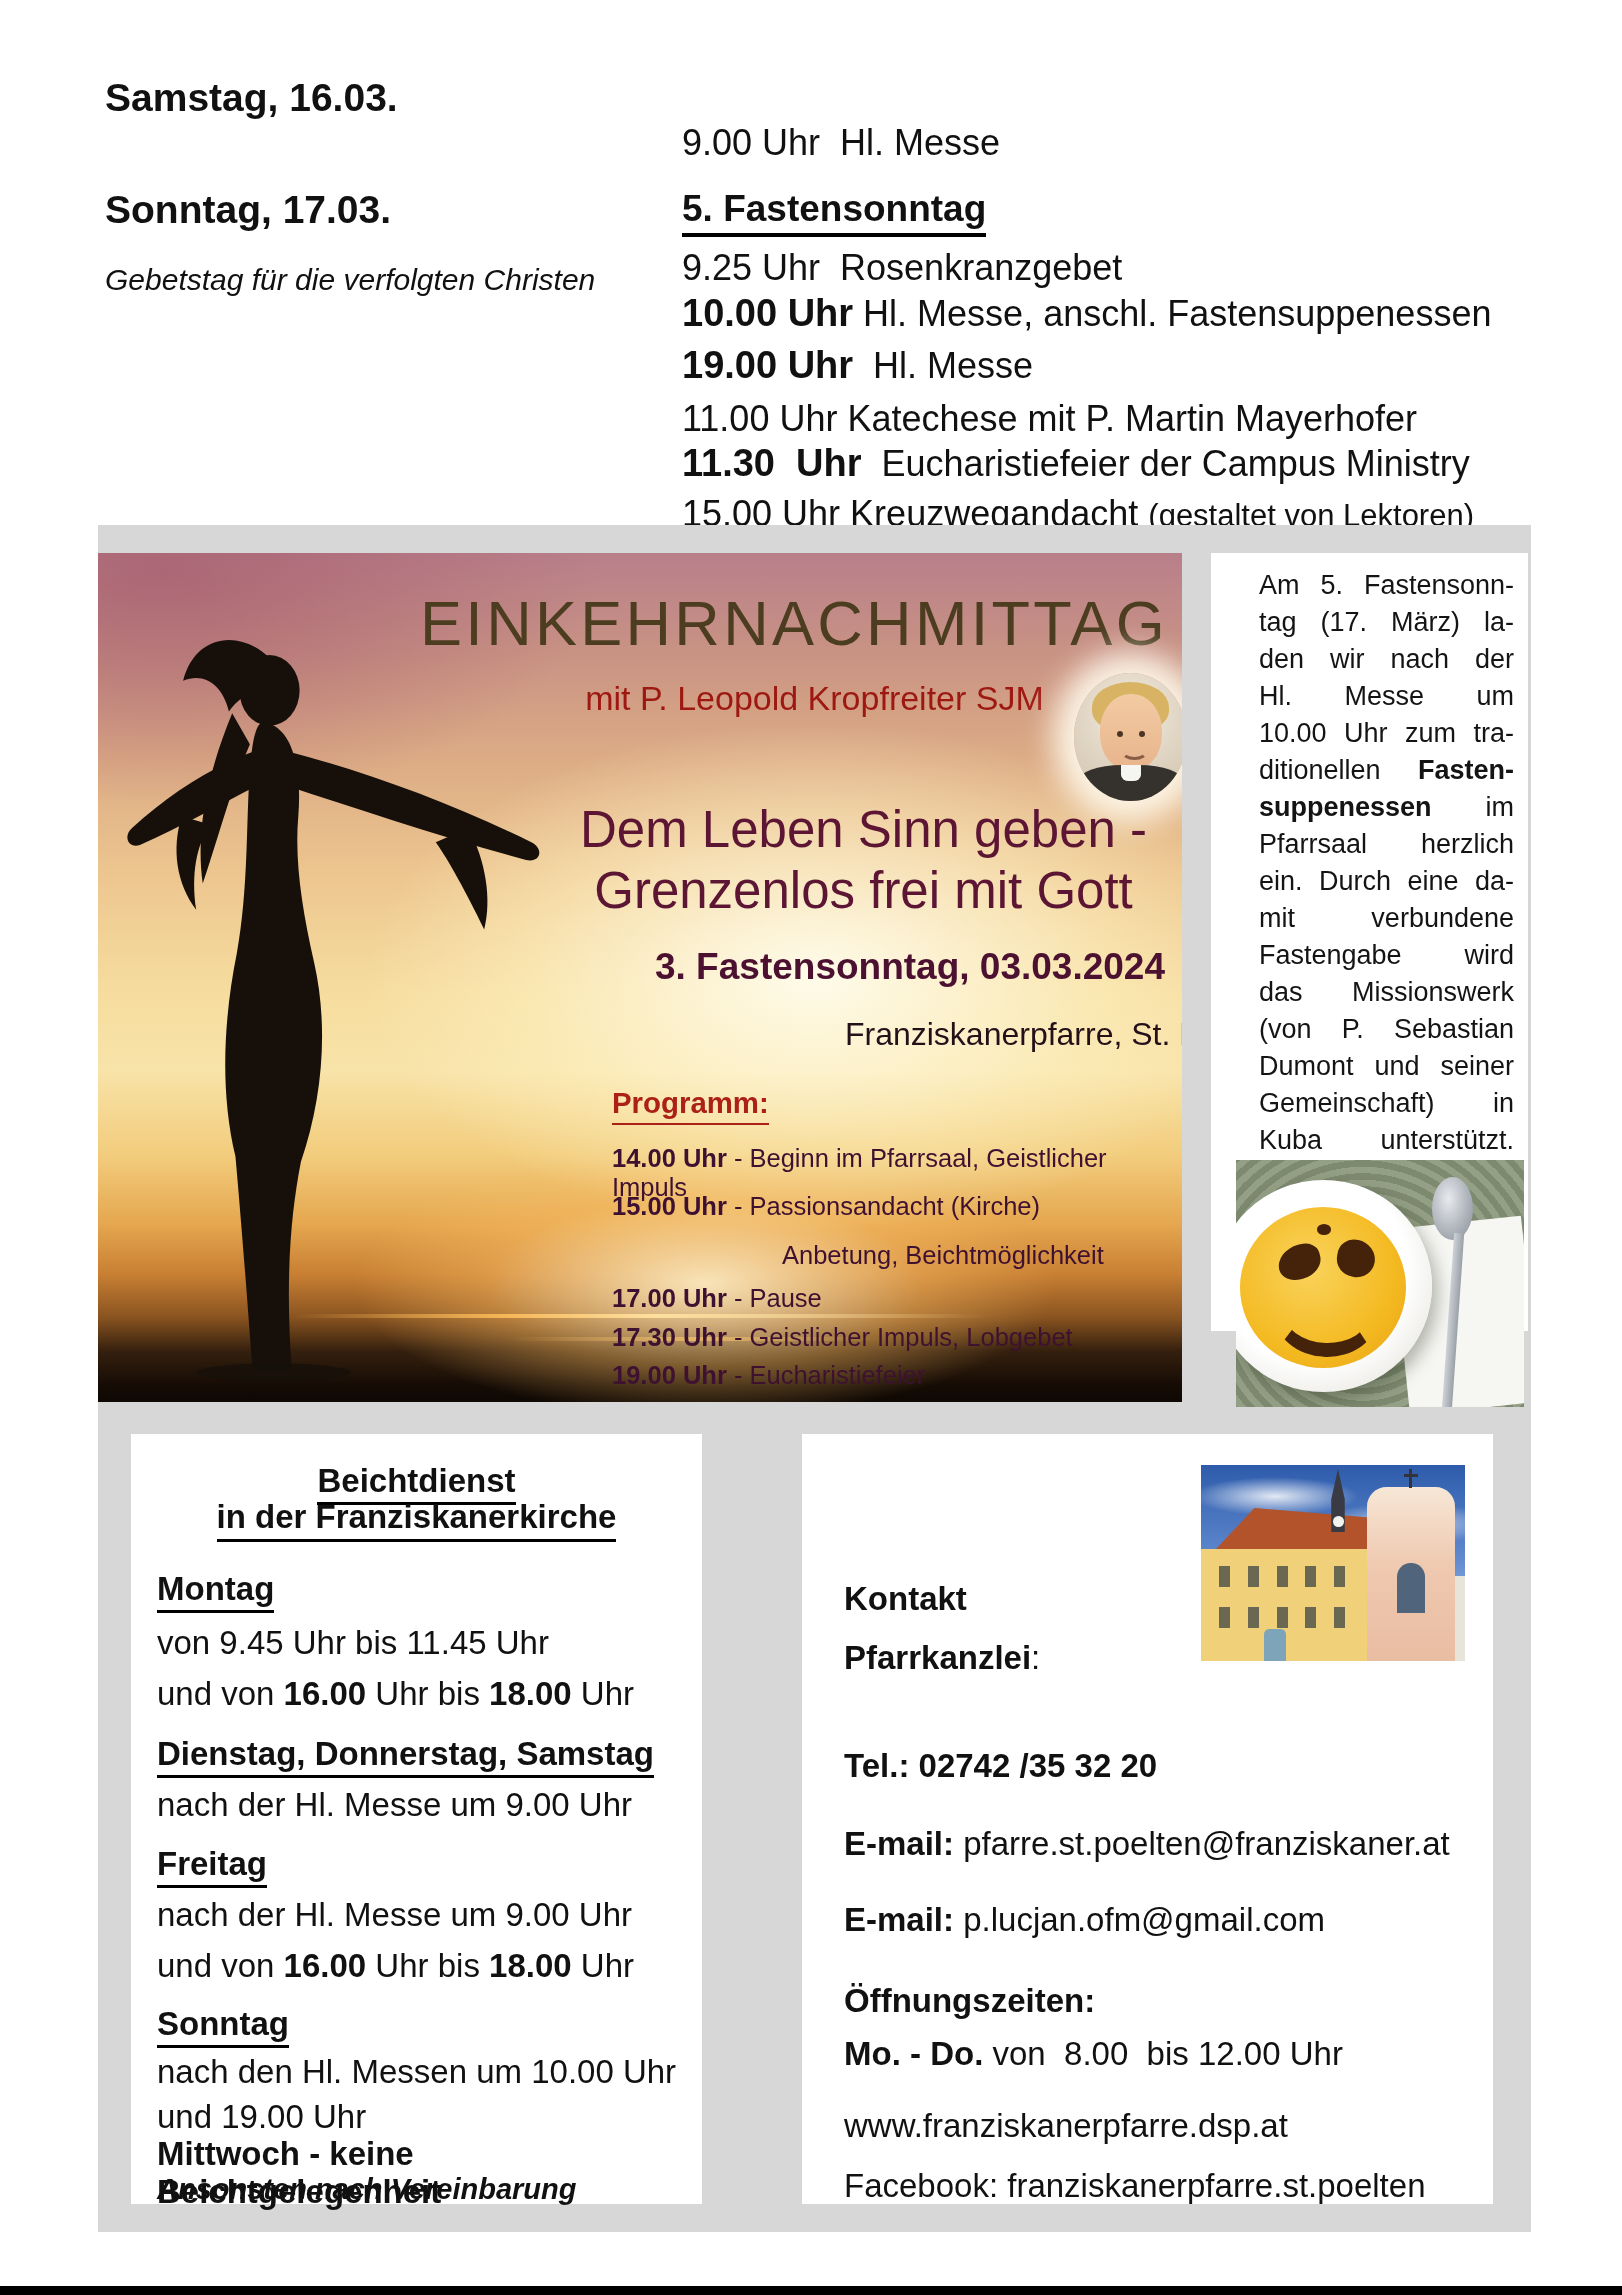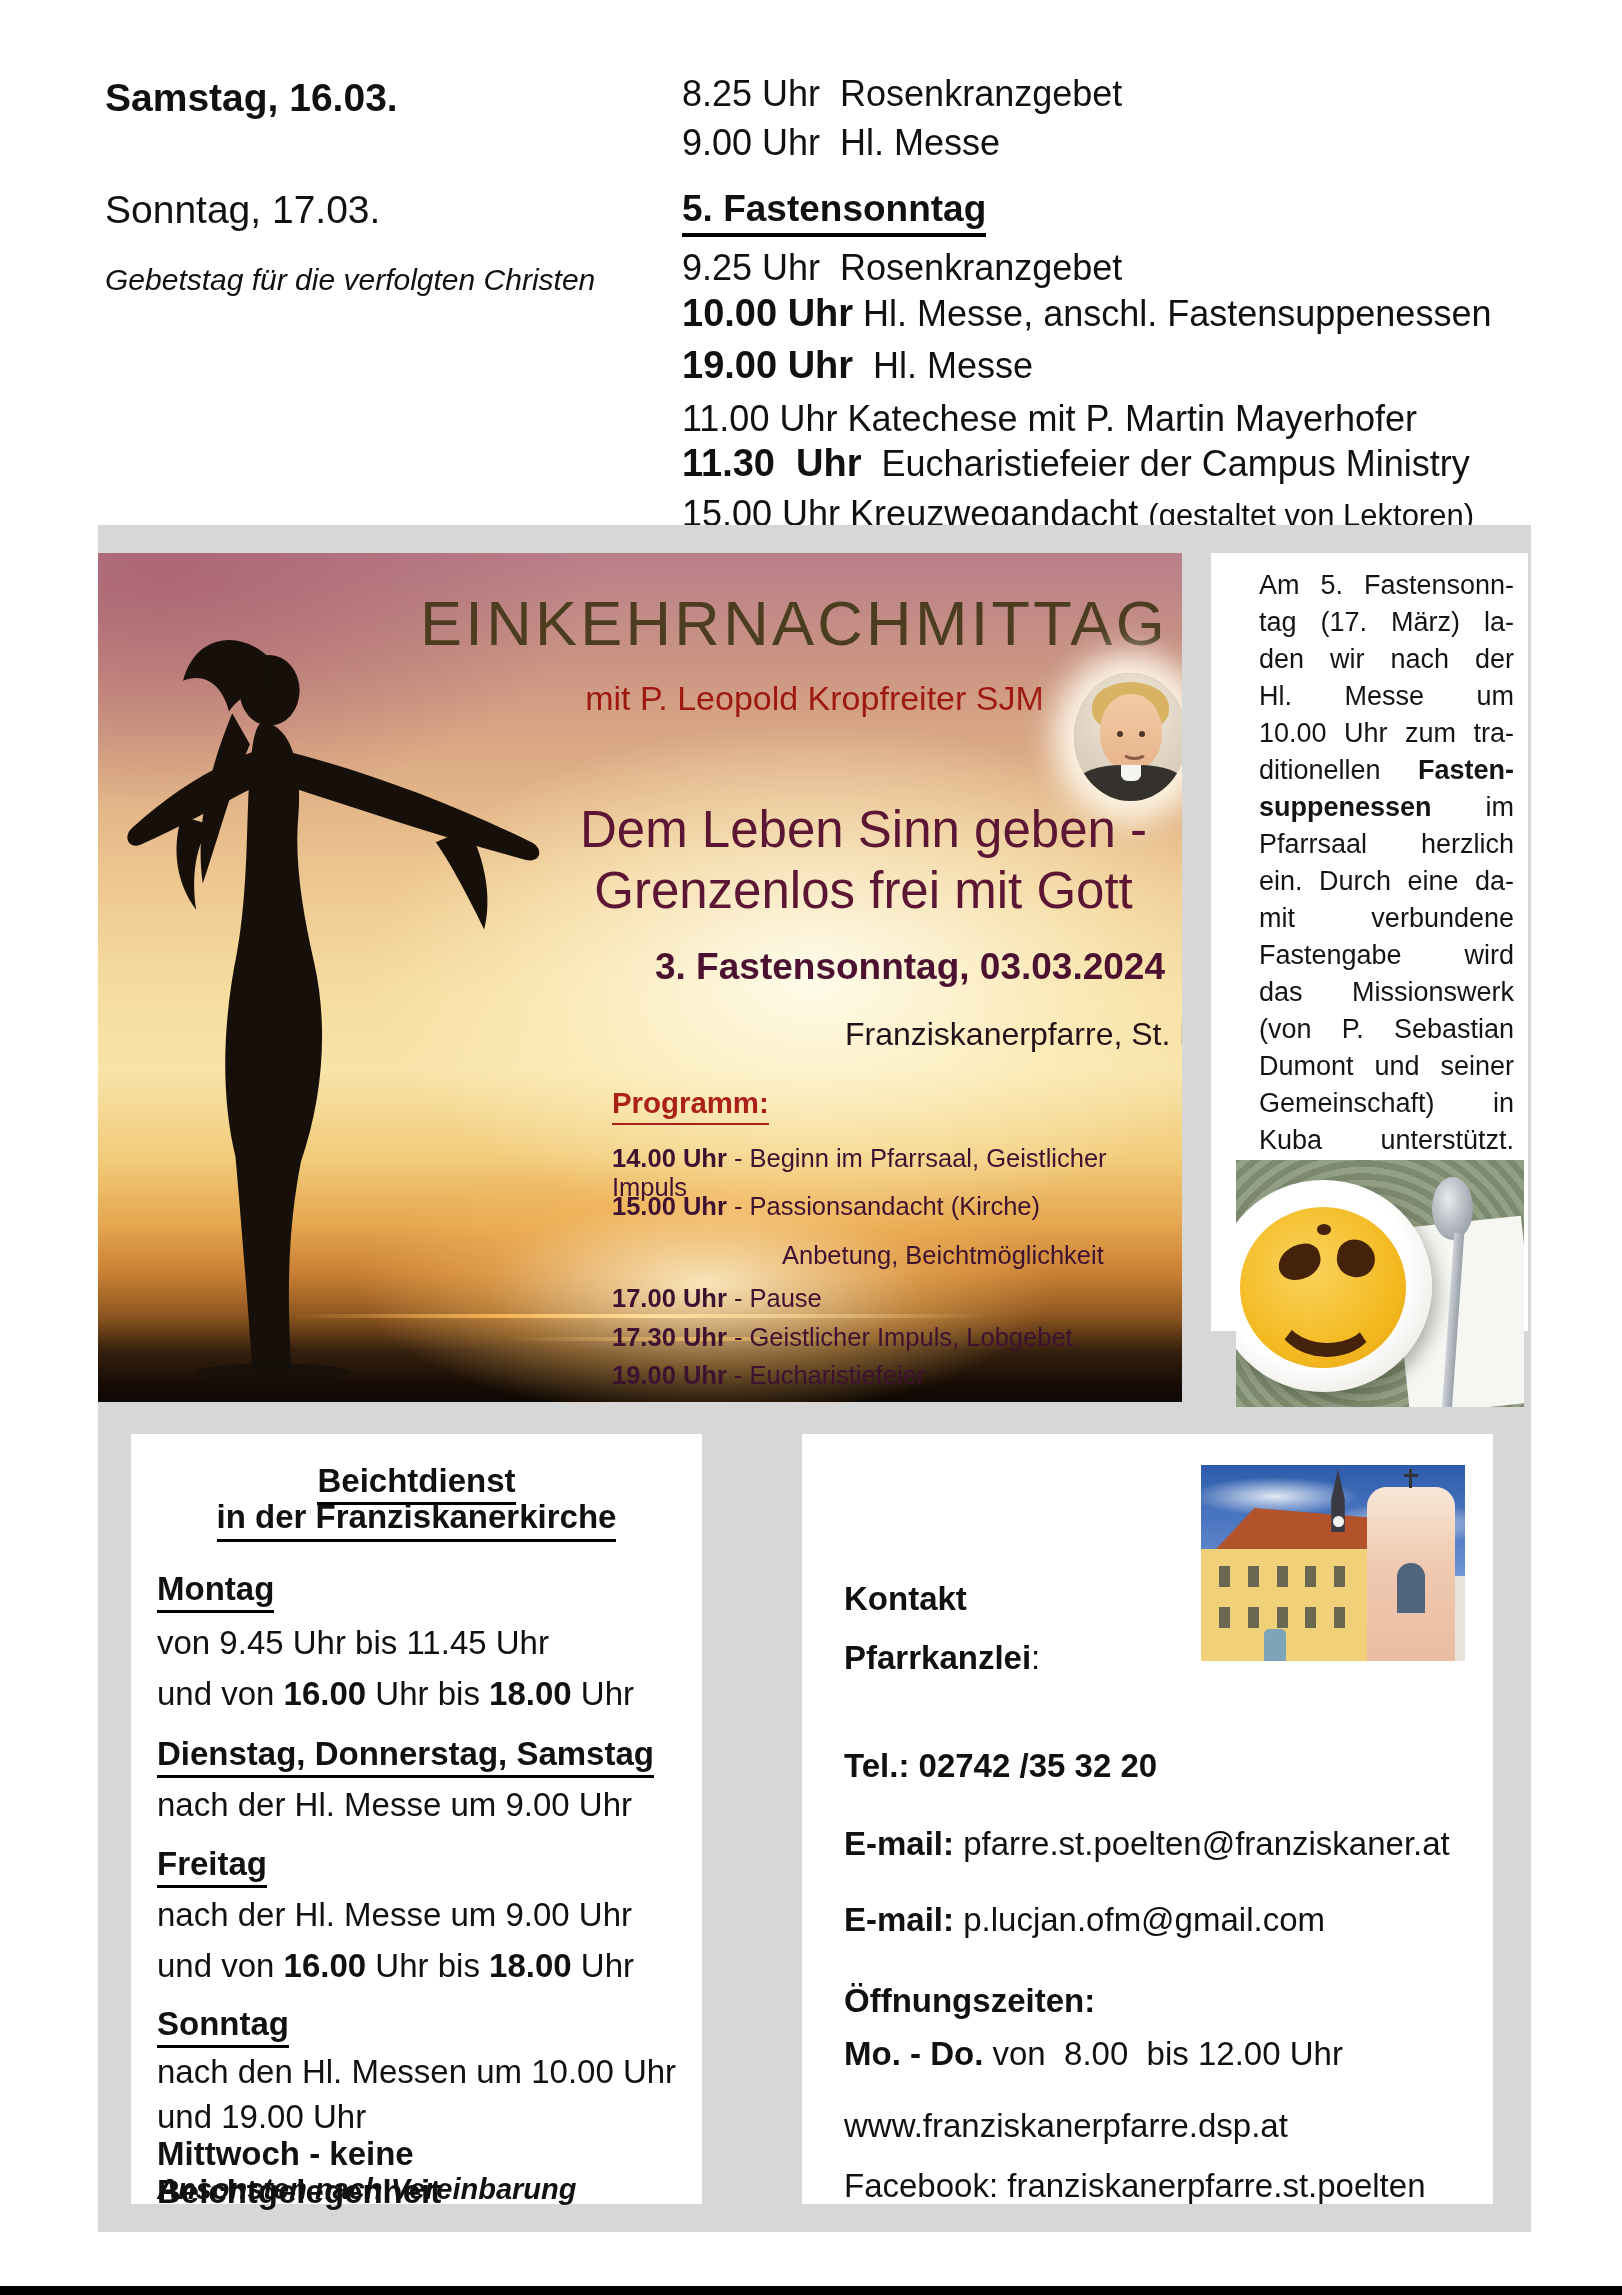--- a/index.html
+++ b/index.html
@@ -4,21 +4,21 @@
 <style>
   html,body{margin:0;padding:0;background:#777;}
   #page{position:relative;width:1623px;height:2295px;background:#ffffff;
         font-family:"Liberation Sans","DejaVu Sans",sans-serif;color:#111;overflow:hidden;}
   .abs{position:absolute;}
   .b{font-weight:bold;}
   .pre{white-space:pre-wrap;}
 
   
   #day1{left:105px;top:76px;font-size:39px;font-weight:bold;}
-  #day2{left:105px;top:188px;font-size:39px;font-weight:normal;}
+  #day2{left:105px;top:188px;font-size:39px;font-weight:bold;}
   #daynote{left:105px;top:263px;font-size:30px;font-style:italic;}
   .trow{left:682px;font-size:36px;}
   #tr0{top:73px}#tr1{top:122px}
   #tr2{top:188px;font-size:37px;}
   #tr2 .hu{font-weight:bold;border-bottom:4.6px solid #000;padding-bottom:3.3px;display:inline-block;}
   #tr3{top:247px}#tr4{top:292px}#tr5{top:344px}#tr6{top:398px}#tr7{top:442px}#tr8{top:493px}
   #tr4 .time,#tr5 .time,#tr7 .time{font-weight:bold;font-size:38px;}
   #tr8 .paren{font-size:31px;}
 
   
@@ -133,21 +133,20 @@
 </style>
 </head>
 <body>
 
 <div id="page">
 
   <div class="abs" id="day1">Samstag, 16.03.</div>
   <div class="abs" id="day2">Sonntag, 17.03.</div>
   <div class="abs" id="daynote">Gebetstag für die verfolgten Christen</div>
 
-  <div class="abs trow" id="tr0"><span class="time pre">8.25 Uhr</span><span class="pre">  Rosenkranzgebet</span></div>
   <div class="abs trow" id="tr1"><span class="time pre">9.00 Uhr</span><span class="pre">  Hl. Messe</span></div>
   <div class="abs trow" id="tr2"><span class="hu">5. Fastensonntag</span></div>
   <div class="abs trow" id="tr3"><span class="time pre">9.25 Uhr</span><span class="pre">  Rosenkranzgebet</span></div>
   <div class="abs trow" id="tr4"><span class="time pre">10.00 Uhr</span><span class="pre"> Hl. Messe, anschl. Fastensuppenessen</span></div>
   <div class="abs trow" id="tr5"><span class="time pre">19.00 Uhr</span><span class="pre">  Hl. Messe</span></div>
   <div class="abs trow" id="tr6"><span class="time pre">11.00 Uhr</span><span class="pre"> Katechese mit P. Martin Mayerhofer</span></div>
   <div class="abs trow" id="tr7"><span class="time pre">11.30  Uhr</span><span class="pre">  Eucharistiefeier der Campus Ministry</span></div>
   <div class="abs trow" id="tr8"><span class="time pre">15.00 Uhr</span><span class="pre"> Kreuzwegandacht </span><span class="paren">(gestaltet von Lektoren)</span></div>
 
   <div class="abs" id="graypanel"></div>

